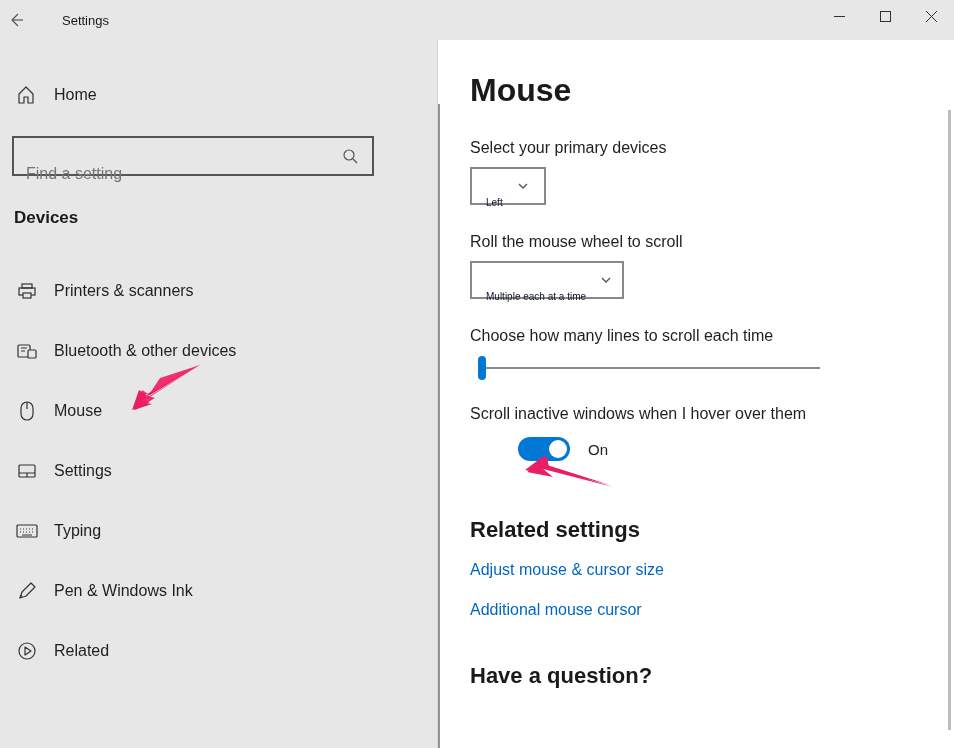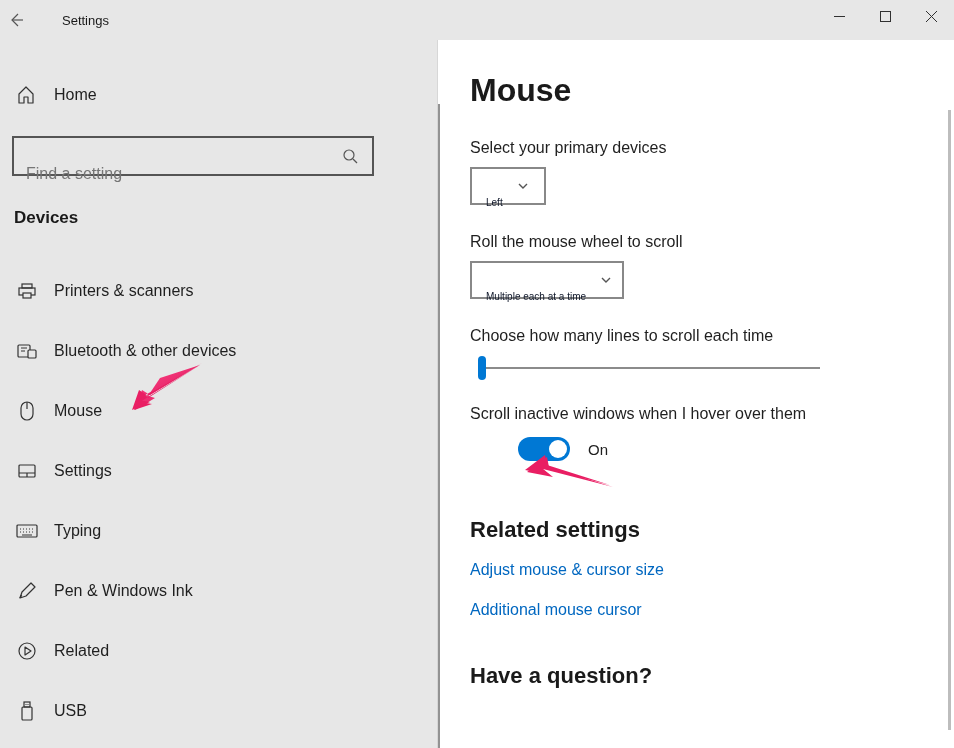--- a/index.html
+++ b/index.html
@@ -154,30 +154,20 @@
       </div>
       <div class="nav-item">
         <span class="nicon">
             <svg width="20" height="20" viewBox="0 0 20 20">
               <circle cx="10" cy="10" r="8" stroke="#333" stroke-width="1.2" fill="none"></circle>
               <path d="M8 6 L14 10 L8 14 Z" stroke="#333" stroke-width="1.2" fill="none" stroke-linejoin="round"></path>
             </svg>
           </span>
         <span class="nlabel">Related</span>
       </div>
-      <div class="nav-item">
-        <span class="nicon">
-            <svg width="14" height="20" viewBox="0 0 14 20">
-              <rect x="4" y="1" width="6" height="5" stroke="#333" stroke-width="1.2" fill="none"></rect>
-              <rect x="2" y="6" width="10" height="13" rx="1" stroke="#333" stroke-width="1.2" fill="none"></rect>
-              <path d="M6 3v1M8 3v1" stroke="#333" stroke-width="1"></path>
-            </svg>
-          </span>
-        <span class="nlabel">USB</span>
-      </div>
     </div>
   </div>
 
   <div class="main">
     <div class="main-inner"></div>
     <div class="vscroll"></div>
 
     <div class="page-title">Mouse</div>
 
     <div class="field-label">Select your primary devices</div>

